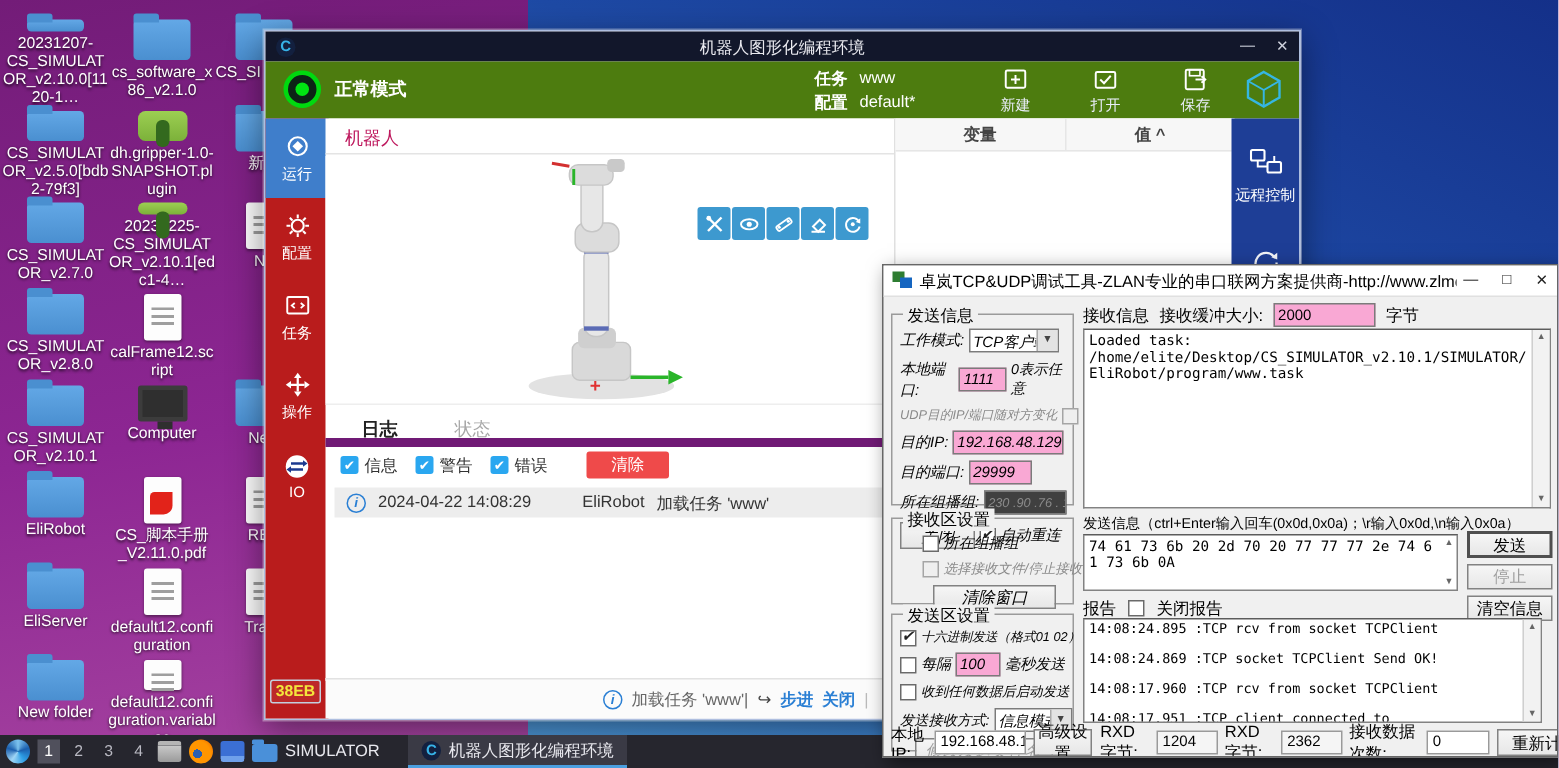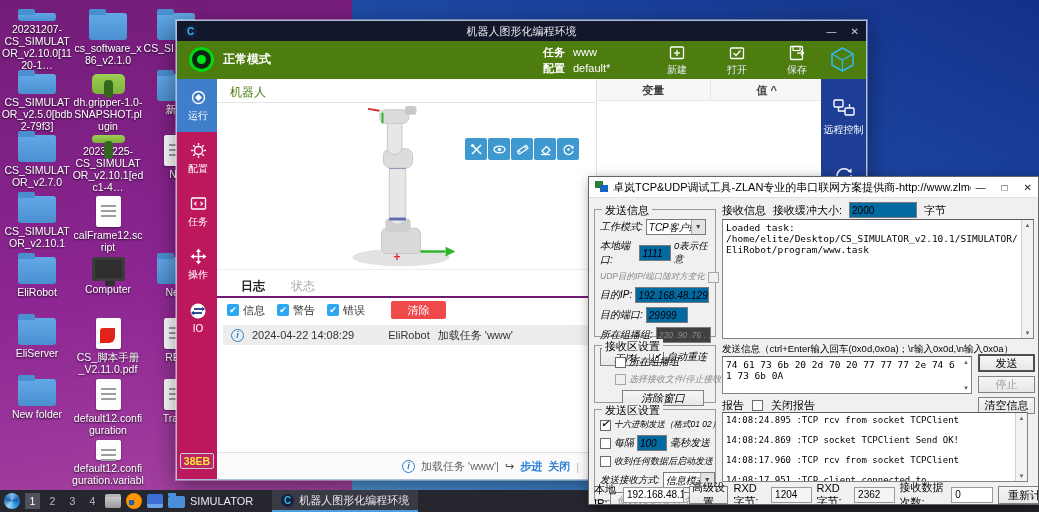--- a/index.html
+++ b/index.html
@@ -60,40 +60,40 @@
   .mode-ind::after { content:""; position:absolute; left:5px; top:5px; width:9px; height:9px; border-radius:50%; background:#00e412; }
   .mode-label { color:#fff; font-size:12px; font-weight:bold; }
   .hinfo { position:absolute; left:366px; top:3px; font-size:11px; color:#fff; }
   .hinfo .row { display:flex; gap:8px; height:16px; align-items:center; }
   .hlabel { font-weight:bold; }
   .hbtns { position:absolute; left:478px; top:3px; display:flex; gap:16px; }
   .hbtn { width:44px; display:flex; flex-direction:column; align-items:center; gap:1px; color:#e8edf8; font-size:10px; }
   .brand { position:absolute; right:10px; top:5px; }
 
   .r-body { position:absolute; left:0; right:0; top:58px; bottom:0; }
-  .lsb { position:absolute; left:0; top:0; bottom:0; width:42px; background:#be185d; }
+  .lsb { position:absolute; left:0; top:0; bottom:0; width:42px; background:#b91c1c; }
   .nav-item { height:53px; display:flex; flex-direction:column; align-items:center; justify-content:center; gap:3px;
     color:#fff; font-size:10px; }
   .nav-item.active { background:#3f7ecb; }
   .badge { position:absolute; left:3px; bottom:10px; width:34px; height:16px; border:1px solid #c3cfdd; border-radius:2px;
     color:#f3e73c; font-size:10.5px; font-weight:bold; text-align:center; line-height:14px; background:rgba(255,255,255,.06); }
 
   .center { position:absolute; left:40px; width:379px; top:0; height:375px; background:#fff; }
-  .robot-head { height:24px; border-bottom:1px solid #e4e4e4; font-size:12px; color:#4d7c0f; padding:5px 0 0 13px; }
+  .robot-head { height:24px; border-bottom:1px solid #e4e4e4; font-size:12px; color:#be185d; padding:5px 0 0 13px; }
   .viewport { position:absolute; left:0; right:0; top:25px; height:165px; background:#fff; overflow:visible; }
   .vtools { position:absolute; left:248px; top:34px; display:flex; gap:1px; }
   .vtool { width:22px; height:22px; background:#3d99cf; border-radius:2px; display:flex; align-items:center; justify-content:center; }
   .zoombar { position:absolute; left:379px; top:62px; width:20px; height:106px; }
   .zline { position:absolute; left:9px; top:9px; width:2px; height:88px; background:#35b0e5; }
   .zbtn { position:absolute; left:1px; width:18px; height:18px; border-radius:50%; background:#29b2e8; color:#fff;
     font-size:14px; line-height:16px; text-align:center; font-weight:bold; }
   .zdot { position:absolute; left:4px; top:56px; width:12px; height:12px; border-radius:50%; background:#29b2e8; }
 
   .logpanel { position:absolute; left:0; right:0; top:190px; bottom:0; border-top:1px solid #eee; }
-  .tabs { height:28px; border-bottom:2px solid #701a75; display:flex; gap:26px; padding:8px 0 0 24px; font-size:12px; }
+  .tabs { height:28px; border-bottom:6px solid #701a75; display:flex; gap:38px; padding:8px 0 0 24px; font-size:12px; }
   .tab-act { color:#222; font-weight:bold; }
   .tab-in { color:#a8a8a8; }
   .filters { height:24px; display:flex; align-items:center; gap:12px; padding-left:10px; font-size:11px; color:#333; }
   .fcb { display:flex; align-items:center; gap:4px; }
   .bluebox { width:12px; height:12px; background:#2aa7f0; border-radius:2px; color:#fff; font-size:9px; line-height:12px; text-align:center; }
   .clearbtn { width:55px; height:18px; background:#ef4a4a; border-radius:2px; color:#fff; font-size:11px; text-align:center; line-height:18px; margin-left:14px; }
   .logrow { margin:3px 6px 0 6px; background:#ededed; height:20px; display:flex; align-items:center; gap:8px; font-size:11px; color:#333; padding:0 8px; }
   .iico { width:13px; height:13px; border-radius:50%; border:1px solid #2a7fd4; color:#2a7fd4; font-size:9px; line-height:11px;
     text-align:center; font-style:italic; font-weight:bold; flex:0 0 auto; }
   .lr-time { margin-right:26px; }
@@ -114,21 +114,21 @@
   .tcp { position:absolute; left:588px; top:176px; width:451px; height:329px; z-index:60; background:#f0f0f0;
     border:1px solid #666; box-shadow:3px 4px 12px rgba(0,0,0,.5); font-size:11px; color:#000; overflow:hidden; }
   .t-title { height:21px; background:#fff; border-bottom:1px solid #e0e0e0; display:flex; align-items:center; gap:5px; padding:0 6px; font-size:11px; }
   .t-ico { position:relative; width:13px; height:12px; flex:0 0 auto; }
   .t-ico::before { content:""; position:absolute; left:0; top:0; width:8px; height:7px; background:#2e7d32; }
   .t-ico::after { content:""; position:absolute; left:5px; top:4px; width:8px; height:7px; background:#1565c0; }
   .t-ctl { margin-left:auto; display:flex; gap:16px; color:#222; font-size:10px; }
   .grp { position:absolute; left:5px; width:122px; border:1px solid #9a9a9a; padding:9px 4px 4px 5px; }
   .legend { position:absolute; top:-7px; left:7px; background:#f0f0f0; padding:0 3px; font-size:11px; }
   .frow { display:flex; align-items:center; gap:3px; margin-bottom:4px;font-style:italic; }
-  .tin { background:#0369a1; border:1px solid #7b7b7b; height:16px; font-size:10px; padding:1px 2px; line-height:13px; overflow:hidden; white-space:nowrap; }
+  .tin { background:#f9a8d4; border:1px solid #7b7b7b; height:16px; font-size:10px; padding:1px 2px; line-height:13px; overflow:hidden; white-space:nowrap; }
   .tin.dis { background:#404040; color:#8a8a8a; }
   .combo { display:flex; border:1px solid #7b7b7b; background:#fff; height:16px; }
   .combo-val { flex:1; font-size:10px; padding:1px 2px; white-space:nowrap; overflow:hidden; }
   .combo-arrow { width:14px; background:#e3e3e3; border-left:1px solid #aaa; font-size:7px; color:#444; text-align:center; line-height:14px; }
   .cb { width:11px; height:11px; border:1px solid #6a6a6a; background:#fff; position:relative; flex:0 0 auto; }
   .cb.checked::after { content:"✔"; position:absolute; left:0; top:-3px; font-size:10px; color:#222; }
   .cb.dis { border-color:#a5a5a5; background:#efefef; }
   .btn { background:linear-gradient(#f6f6f6,#e7e7e7); border:1px solid #828282; text-align:center; font-size:11px;
     display:flex; align-items:center; justify-content:center; }
   .btn.dis { color:#9e9e9e; }
@@ -156,20 +156,24 @@
         <span class="di di-folder"></span>
         <div class="dlabel">20231207-CS_SIMULATOR_v2.10.0[1120-1…</div>
       </div>
     <div class="dcell">
         <span class="di di-folder"></span>
         <div class="dlabel">CS_SIMULATOR_v2.5.0[bdb2-79f3]</div>
       </div>
     <div class="dcell">
         <span class="di di-folder"></span>
         <div class="dlabel">CS_SIMULATOR_v2.7.0</div>
+      </div>
+    <div class="dcell">
+        <span class="di di-folder"></span>
+        <div class="dlabel">CS_SIMULATOR_v2.8.0</div>
       </div>
     <div class="dcell">
         <span class="di di-folder"></span>
         <div class="dlabel">CS_SIMULATOR_v2.10.1</div>
       </div>
     <div class="dcell">
         <span class="di di-folder"></span>
         <div class="dlabel">EliRobot</div>
       </div>
     <div class="dcell">

